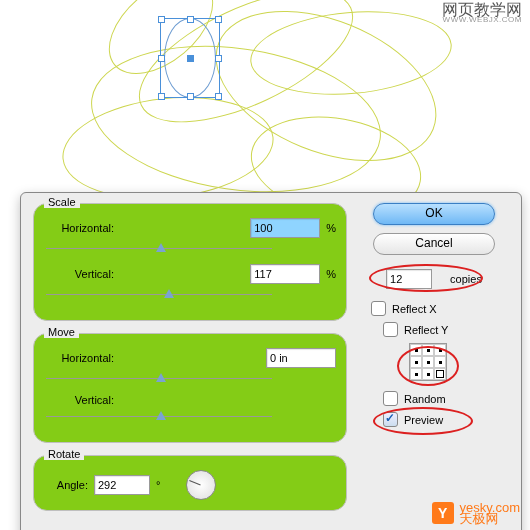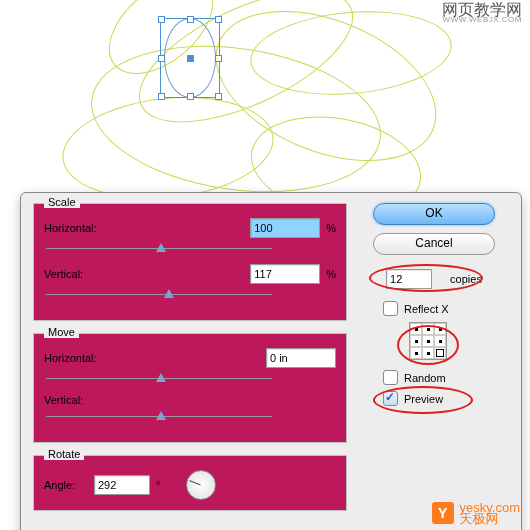--- a/index.html
+++ b/index.html
@@ -8,24 +8,24 @@
 .selection-box{position:absolute;border:1px solid #4a90d9;top:18px;left:160px;width:58px;height:78px}
 .handle{position:absolute;width:5px;height:5px;background:#fff;border:1px solid #4a90d9}
 .watermark-top{position:absolute;top:5px;right:8px;text-align:right;line-height:10px}
 .watermark-top .cn{font-size:16px;color:#555;font-family:SimSun,sans-serif}
 .watermark-top .en{font-size:8px;color:#999;letter-spacing:0.5px}
 .dialog{position:absolute;top:192px;left:20px;width:500px;background:#ededed;border:1px solid #888;border-radius:6px 6px 0 0;box-shadow:0 4px 12px rgba(0,0,0,.25)}
 .titlebar{background:linear-gradient(#f5f5f5,#d8d8d8);border-bottom:1px solid #aaa;border-radius:6px 6px 0 0;text-align:center;padding:3px 0;font-size:12px;color:#000}
 .body{display:flex;padding:10px 12px 28px 12px;gap:12px}
 .left{flex:1}
 .right{width:150px}
-.group{border:1px solid #bfbfbf;border-radius:0;padding:14px 10px 10px 10px;margin-bottom:12px;position:relative;background:#be185d}
+.group{border:1px solid #bfbfbf;border-radius:14px;padding:14px 10px 10px 10px;margin-bottom:12px;position:relative;background:#84cc16}
 .legend{position:absolute;top:-8px;left:10px;background:#ededed;padding:0 4px;font-size:11px}
 .row{display:flex;align-items:center;margin-bottom:4px;gap:6px}
-.label{width:70px;text-align:left}
+.label{width:70px;text-align:right}
 .field{width:62px;height:16px;border:1px solid #999;background:#fff;padding:1px 3px;font-size:11px;box-shadow:inset 1px 1px 1px rgba(0,0,0,.1)}
 .field.sel{background:#8fd4ff}
 .slider{width:230px;height:14px;position:relative;margin:2px 0 8px 0}
 .slider::before{content:"";position:absolute;top:6px;left:2px;right:2px;height:1px;background:#999}
 .thumb{position:absolute;top:1px;width:0;height:0;border-left:5px solid transparent;border-right:5px solid transparent;border-bottom:9px solid #7aa3d1}
 .btn{display:block;width:120px;height:20px;margin:0 auto 8px;border-radius:11px;text-align:center;line-height:19px;font-size:12px;cursor:pointer}
 .btn-ok{background:linear-gradient(#b8e0ff,#6fb8f5);border:1px solid #3a7fc4;box-shadow:0 0 3px #6fb8f5}
 .btn-cancel{background:linear-gradient(#fff,#e6e6e6);border:1px solid #999}
 .copies-row{display:flex;align-items:center;gap:18px;margin:14px 0 12px 0}
 .red-ring{position:absolute;border:2px solid #dc2020;border-radius:50%;pointer-events:none}
@@ -133,23 +133,27 @@
     <div class="right" style="position:relative">
       <div class="btn btn-ok">OK</div>
       <div class="btn btn-cancel">Cancel</div>
 
       <div class="copies-row" style="position:relative;justify-content:center">
         <input class="field" style="width: 38px;" value="12">
         <span>copies</span>
         <div class="red-ring" style="top:-5px;left:10px;width:110px;height:24px"></div>
       </div>
 
+      <div class="chk-row" style="margin-left:12px">
+          <span class="chk"></span>
+          <span>Reflect X</span>
+        </div>
       <div class="chk-row" style="margin-left:24px">
           <span class="chk"></span>
-          <span>Reflect X</span>
+          <span>Reflect Y</span>
         </div>
 
       <div style="position:relative">
         <div class="reg-grid">
           <div class="reg-cell">
               <div class="reg-dot"></div>
             </div>
             <div class="reg-cell">
               <div class="reg-dot"></div>
             </div>

